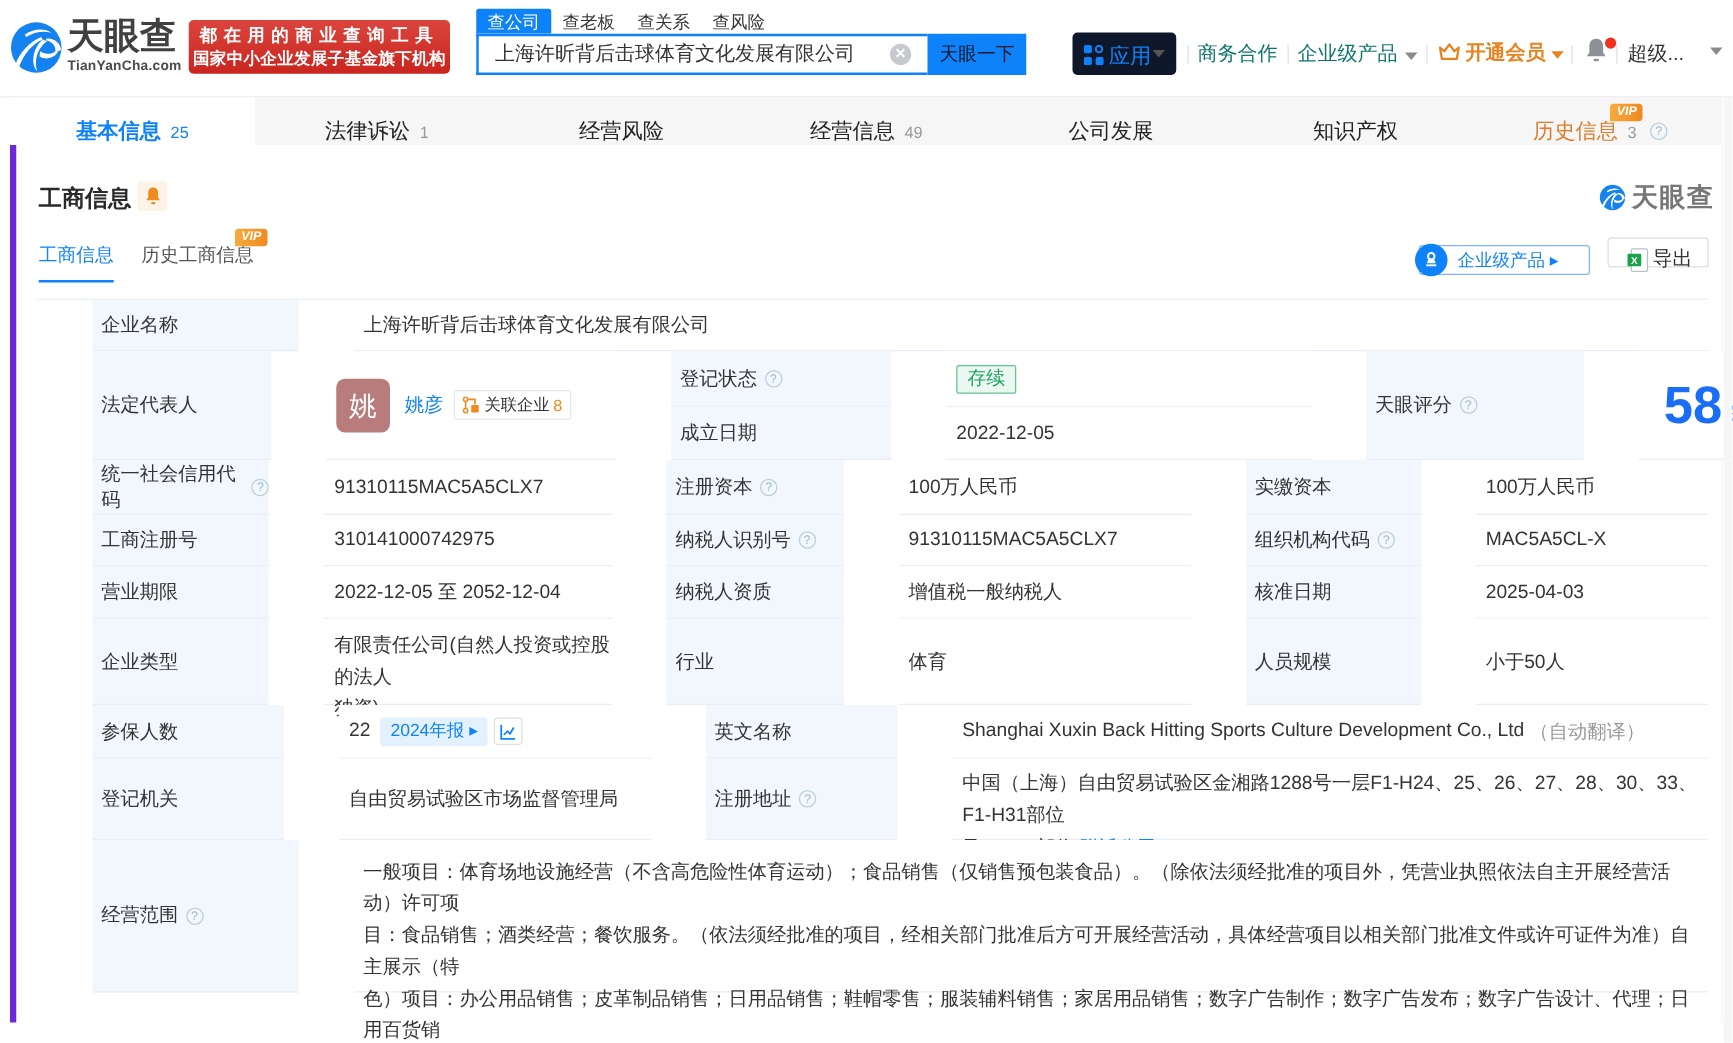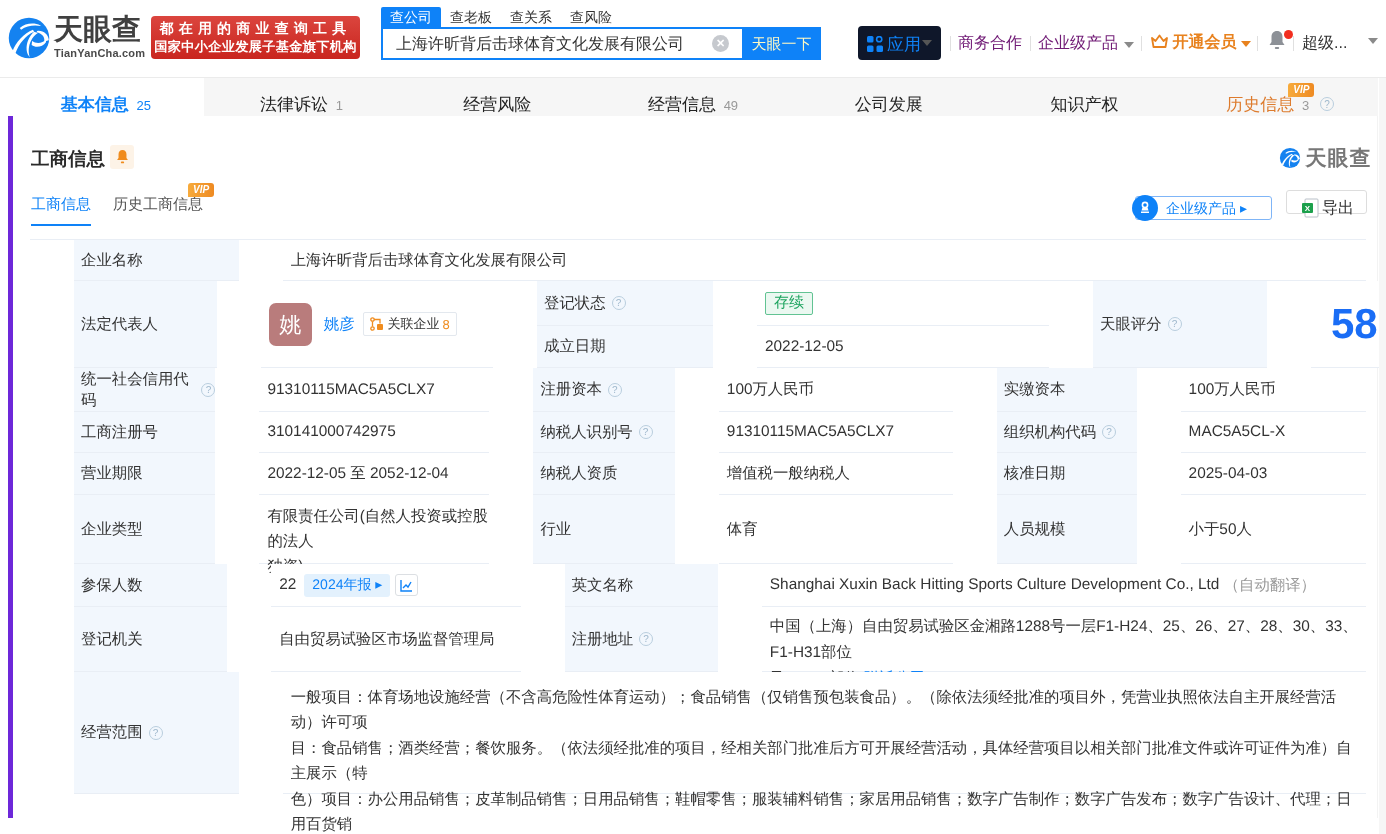--- a/index.html
+++ b/index.html
@@ -16,26 +16,26 @@
   background:linear-gradient(180deg,#db453e,#c9251e); color:#fff; text-align:center; padding-top:3px;}
 #redbadge .l1 { font-size:14px; font-weight:bold; letter-spacing:5.2px; line-height:19px; white-space:nowrap;}
 #redbadge .l2 { font-size:13.2px; font-weight:bold; letter-spacing:0.3px; line-height:17px; white-space:nowrap;}
 #stabs { position:absolute; left:381px; top:7px; height:20px; }
 #stabs .st { display:inline-block; font-size:14px; color:#333; line-height:20px; padding:0 9px; margin-right:0; }
 #stabs .st.on { background:#0e82f8; color:#fff; border-radius:2px 2px 0 0; }
 #searchbox { position:absolute; left:381px; top:27px; width:361px; height:33px; background:#fff;
   border:2px solid #0e82f8; border-right:none; font-size:16px; line-height:29px; padding-left:13px; color:#333; white-space:nowrap;}
 #clearx { position:absolute; left:712px; top:35px; width:17px; height:17px; border-radius:50%; background:#c6c9ce;
   color:#fff; font-size:11px; text-align:center; line-height:16px; font-weight:bold;}
-#searchbtn { position:absolute; left:742px; top:27px; width:79px; height:33px; background:#0e82f8; color:#fef9c3;
+#searchbtn { position:absolute; left:742px; top:27px; width:79px; height:33px; background:#0e82f8; color:#0f172a;
   font-size:15px; text-align:center; line-height:33px; }
 #appchip { position:absolute; left:858px; top:26px; width:83px; height:34px; background:#0f172a; border-radius:4px; }
 #appchip .txt { position:absolute; left:29px; top:7px; font-size:17px; color:#0e82f8; }
 #appchip .caret { position:absolute; left:66px; top:14px; }
-.hmenu { position:absolute; top:33px; font-size:16px; color:#701a75; white-space:nowrap; }
+.hmenu { position:absolute; top:33px; font-size:16px; color:#0f766e; white-space:nowrap; }
 .vdiv { position:absolute; top:36px; width:1px; height:15px; background:#e0e0e0; }
 .caret { width:0; height:0; border-left:5px solid transparent; border-right:5px solid transparent; border-top:6px solid #8a8a8a; display:inline-block; }
 .caret.blue { border-top-color:#555; }
 .caret.orange { border-top-color:#e8821e; }
 #vipmenu { position:absolute; left:1151px; top:32px; color:#e8821e; font-size:16px; font-weight:bold; white-space:nowrap;}
 #belldot { position:absolute; left:1284px; top:30px; width:9px; height:9px; background:#f22e1f; border-radius:50%; }
 
 #navbar { position:absolute; left:8px; top:78px; width:1370px; height:54px; background:#f6f6f6; display:flex; }
 #navbar .nt { flex:1; text-align:center; line-height:54px; font-size:17px; color:#222; }
 #navbar .nt small { font-size:13px; color:#999; font-weight:normal; margin-left:3px;}
@@ -46,21 +46,21 @@
 #sect { position:absolute; left:8px; top:116px; width:1370px; height:702px; background:#fff; border-left:5px solid #6d28d9; border-right:1px solid #f3f3f3; }
 #title { position:absolute; left:18px; top:30px; font-size:18.5px; font-weight:bold; color:#2a2a2a; }
 #bellchip { position:absolute; left:97px; top:29px; width:24px; height:24px; background:#fdf3e7; border-radius:3px; text-align:center; }
 #subtabs { position:absolute; left:18px; top:79px; font-size:15px; }
 #subtab1 { color:#0e82f8; display:inline-block; padding-bottom:10px; border-bottom:2px solid #0e82f8; }
 #subtab2 { color:#555; margin-left:22px; }
 .vipbadge { display:inline-block; background:linear-gradient(90deg,#f7ab3c,#ee8a22); color:#fff; font-size:10px; font-style:italic; font-weight:bold; border-radius:3px 3px 3px 0; padding:1px 5px; line-height:12px; height:14px; }
 #wmlogo { position:absolute; left:1266px; top:28px; }
 #snapbtn { position:absolute; left:1122px; top:80px; width:137px; height:24px; border:1px solid #7fb5f7; border-radius:3px; color:#0e82f8; font-size:14px; line-height:22px; padding-left:30px; }
 #snapcircle { position:absolute; left:1119px; top:79px; width:26px; height:26px; border-radius:50%; background:#0e82f8; text-align:center;}
-#exportbtn { position:absolute; left:1273px; top:74px; width:81px; height:24px; border:1px solid #ddd; border-radius:3px; font-size:16px; color:#333; line-height:34px; padding-left:35px;}
+#exportbtn { position:absolute; left:1273px; top:74px; width:81px; height:24px; border:1px solid #ddd; border-radius:3px; font-size:16px; color:#333; line-height:34px; padding-left:35px;font-family:Liberation Mono, monospace;}
 
 #tbl { position:absolute; left:17px; top:123px; width:1336px; border-top:1px solid #e9eef5; }
 .row { display:flex; width:1336px; }
 .cell { border-bottom:1px solid #e9eef5; font-size:15.38px; color:#333; display:flex; align-items:center; text-rendering:geometricPrecision;margin-left:44px; }
 .lbl { background:#f2f7fd; padding-left:7px; color:#333; }
 .val { background:#fff; padding-left:8px; }
 .w-l1{width:176px;} .w-v1{width:287px;} .w-l2{width:176px;} .w-v2{width:292px;} .w-l3{width:174px;} .w-v3{width:231px;}
 .qm { display:inline-block; width:14px; height:14px; border:1px solid #b9cede; border-radius:50%; color:#9fb8cc;
   font-size:10px; line-height:13px; text-align:center; margin-left:6px; flex:none;}
 .green-badge { display:inline-block; border:1px solid #62c393; background:#ebf8f1; color:#1ca35e; font-size:15px; padding:1px 8px; border-radius:2px;}

